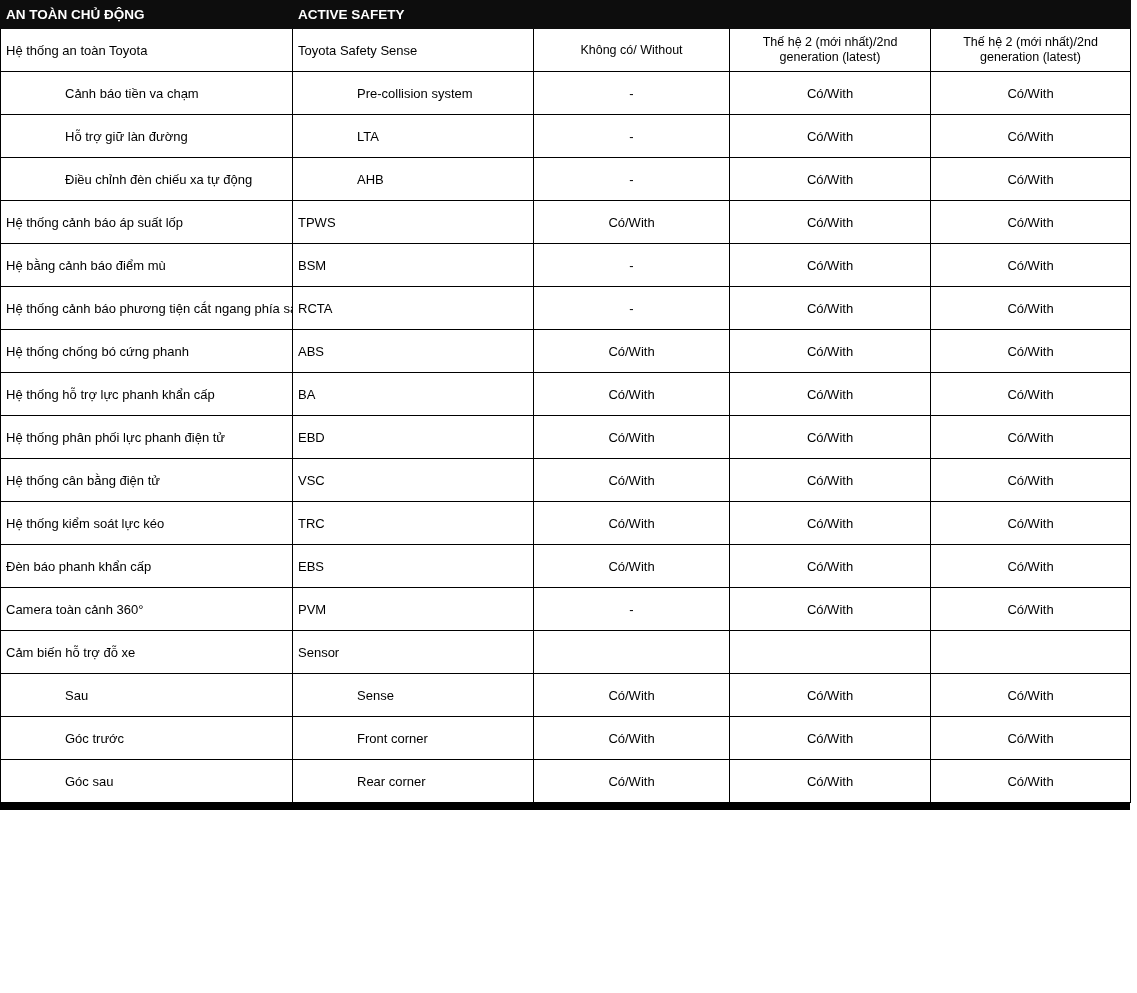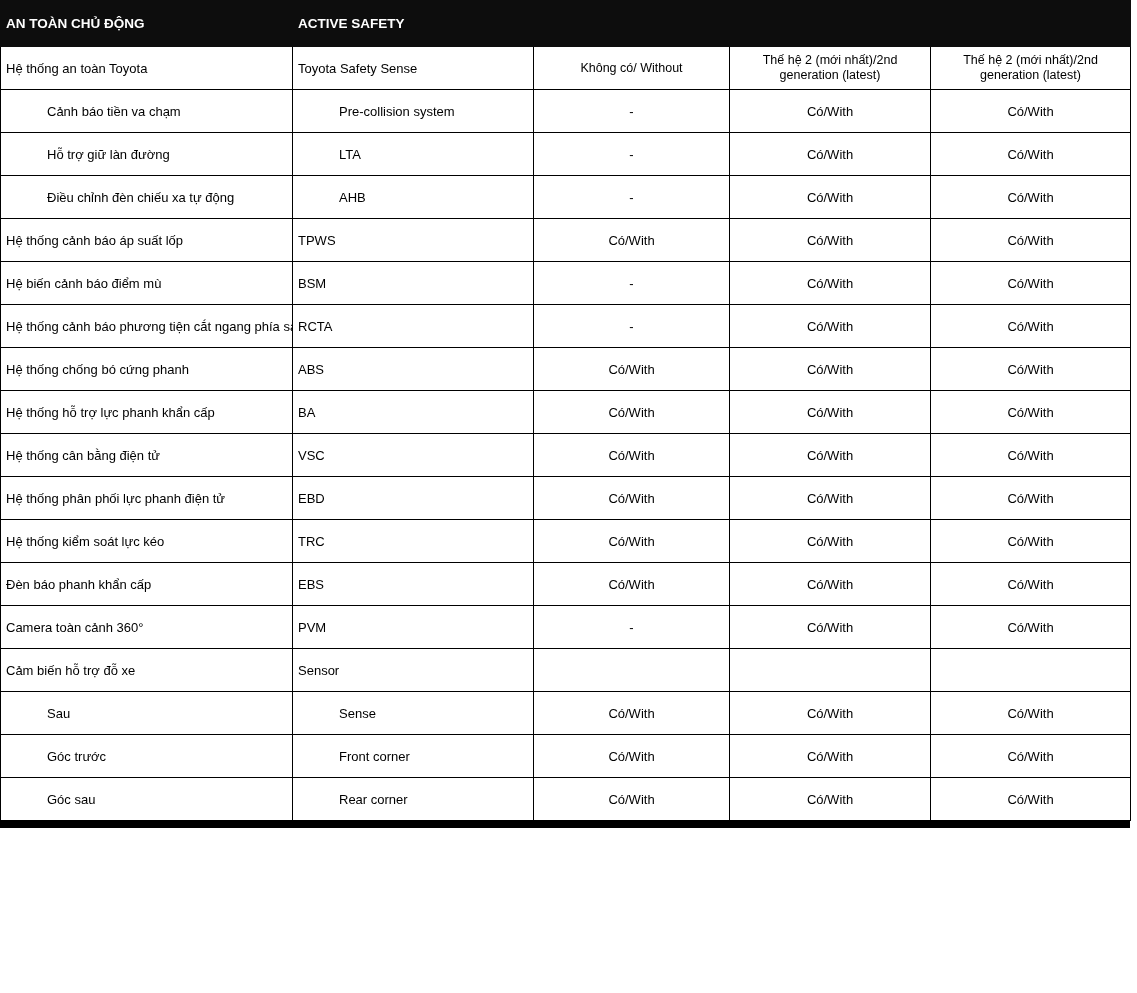--- a/index.html
+++ b/index.html
@@ -35,31 +35,31 @@
   td.c-vi, td.c-en {
     text-align: left;
     white-space: nowrap;
   }
   td.val {
     text-align: center;
     white-space: nowrap;
   }
   tr.indent td.c-vi,
   tr.indent td.c-en {
-    padding-left: 46px;
+    padding-left: 64px;
   }
 
   
   tr.section-title td {
     background: #0d0d0d;
     border: 1px solid #0d0d0d;
     color: #ffffff;
     font-weight: bold;
     font-size: 13.5px;
-    height: 46px;
+    height: 28px;
     white-space: nowrap;
   }
 
   
   tr.variant-header-row td.val {
     white-space: normal;
     line-height: 15px;
     font-size: 12.5px;
     padding: 0 8px;
   }
@@ -122,21 +122,21 @@
           <td class="val">Có/With</td>
         </tr>
         <tr>
           <td class="c-vi">Hệ thống cảnh báo áp suất lốp</td>
           <td class="c-en">TPWS</td>
           <td class="val">Có/With</td>
           <td class="val">Có/With</td>
           <td class="val">Có/With</td>
         </tr>
         <tr>
-          <td class="c-vi">Hệ biến cảnh báo điểm mù</td>
+          <td class="c-vi">Hệ bằng cảnh báo điểm mù</td>
           <td class="c-en">BSM</td>
           <td class="val">-</td>
           <td class="val">Có/With</td>
           <td class="val">Có/With</td>
         </tr>
         <tr>
           <td class="c-vi">Hệ thống cảnh báo phương tiện cắt ngang phía sau</td>
           <td class="c-en">RCTA</td>
           <td class="val">-</td>
           <td class="val">Có/With</td>
@@ -150,29 +150,29 @@
           <td class="val">Có/With</td>
         </tr>
         <tr>
           <td class="c-vi">Hệ thống hỗ trợ lực phanh khẩn cấp</td>
           <td class="c-en">BA</td>
           <td class="val">Có/With</td>
           <td class="val">Có/With</td>
           <td class="val">Có/With</td>
         </tr>
         <tr>
+          <td class="c-vi">Hệ thống phân phối lực phanh điện tử</td>
+          <td class="c-en">EBD</td>
+          <td class="val">Có/With</td>
+          <td class="val">Có/With</td>
+          <td class="val">Có/With</td>
+        </tr>
+        <tr>
           <td class="c-vi">Hệ thống cân bằng điện tử</td>
           <td class="c-en">VSC</td>
-          <td class="val">Có/With</td>
-          <td class="val">Có/With</td>
-          <td class="val">Có/With</td>
-        </tr>
-        <tr>
-          <td class="c-vi">Hệ thống phân phối lực phanh điện tử</td>
-          <td class="c-en">EBD</td>
           <td class="val">Có/With</td>
           <td class="val">Có/With</td>
           <td class="val">Có/With</td>
         </tr>
         <tr>
           <td class="c-vi">Hệ thống kiểm soát lực kéo</td>
           <td class="c-en">TRC</td>
           <td class="val">Có/With</td>
           <td class="val">Có/With</td>
           <td class="val">Có/With</td>

